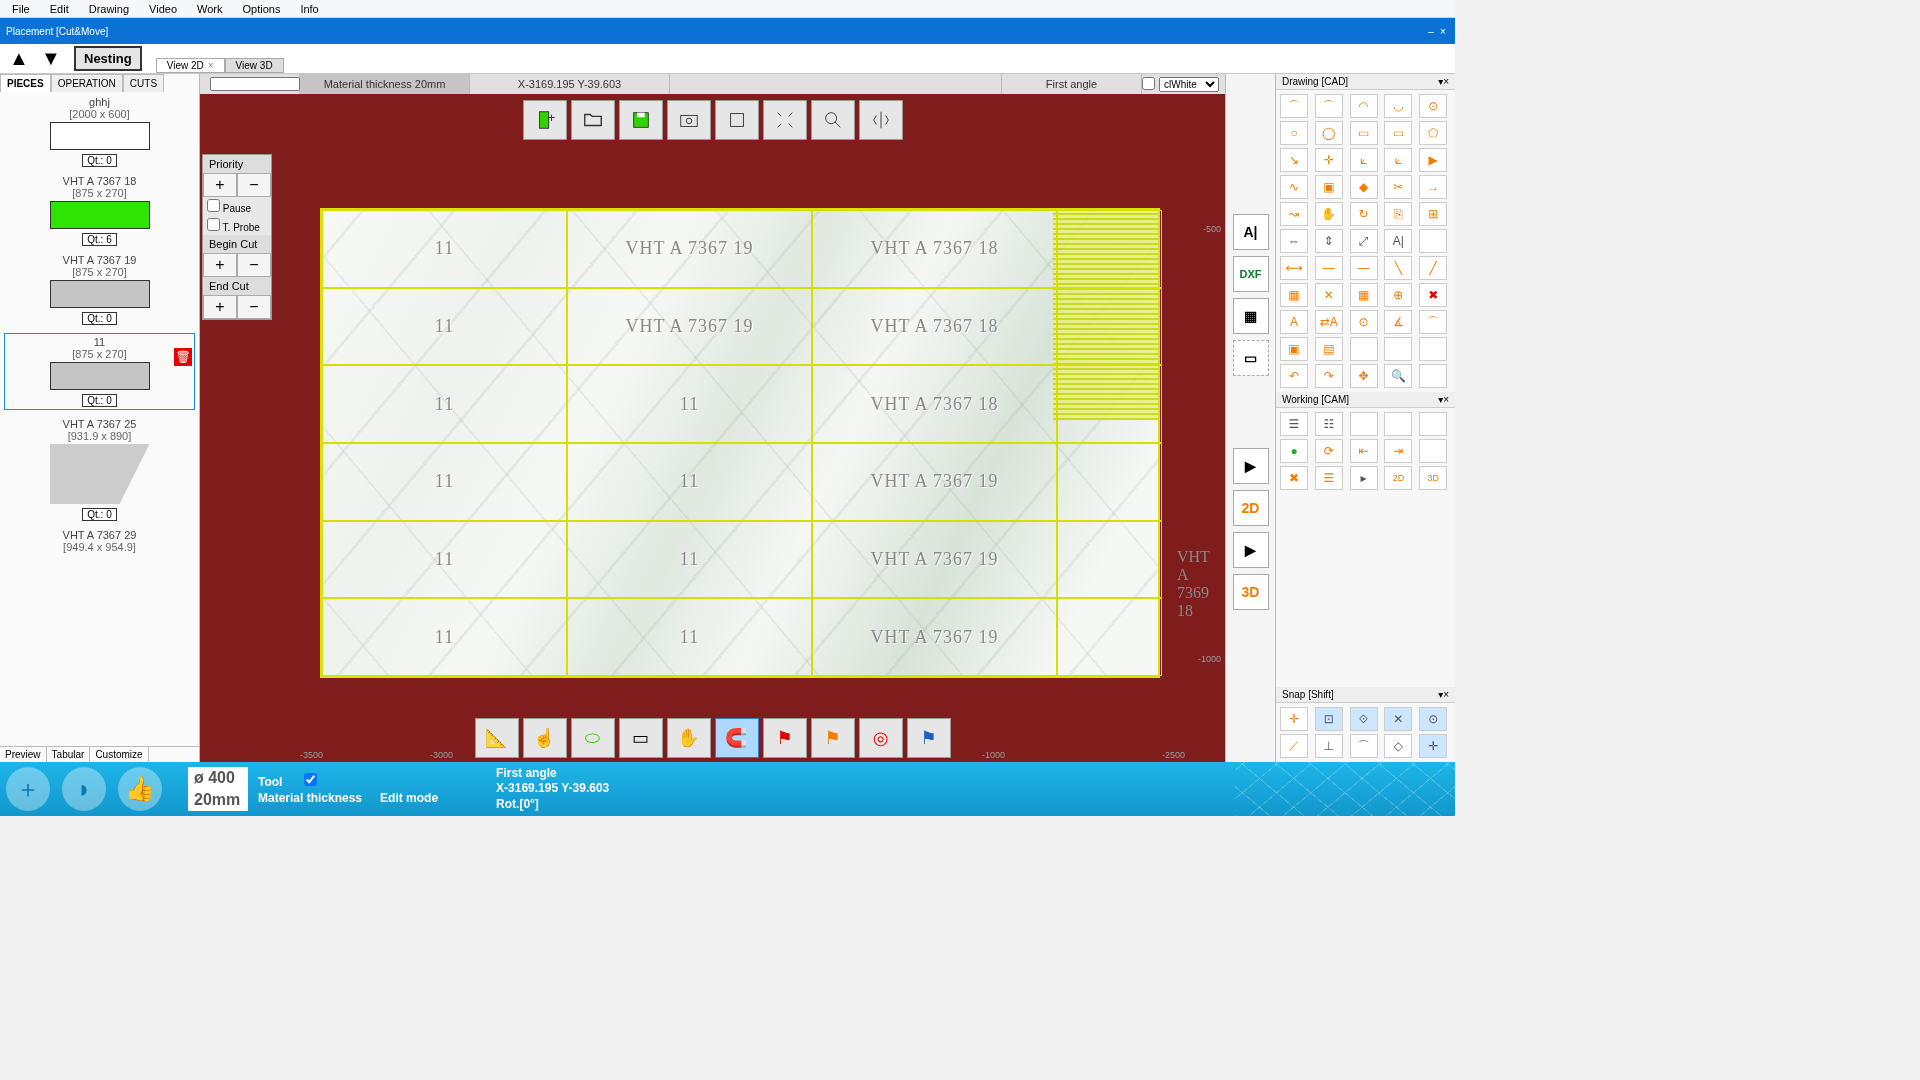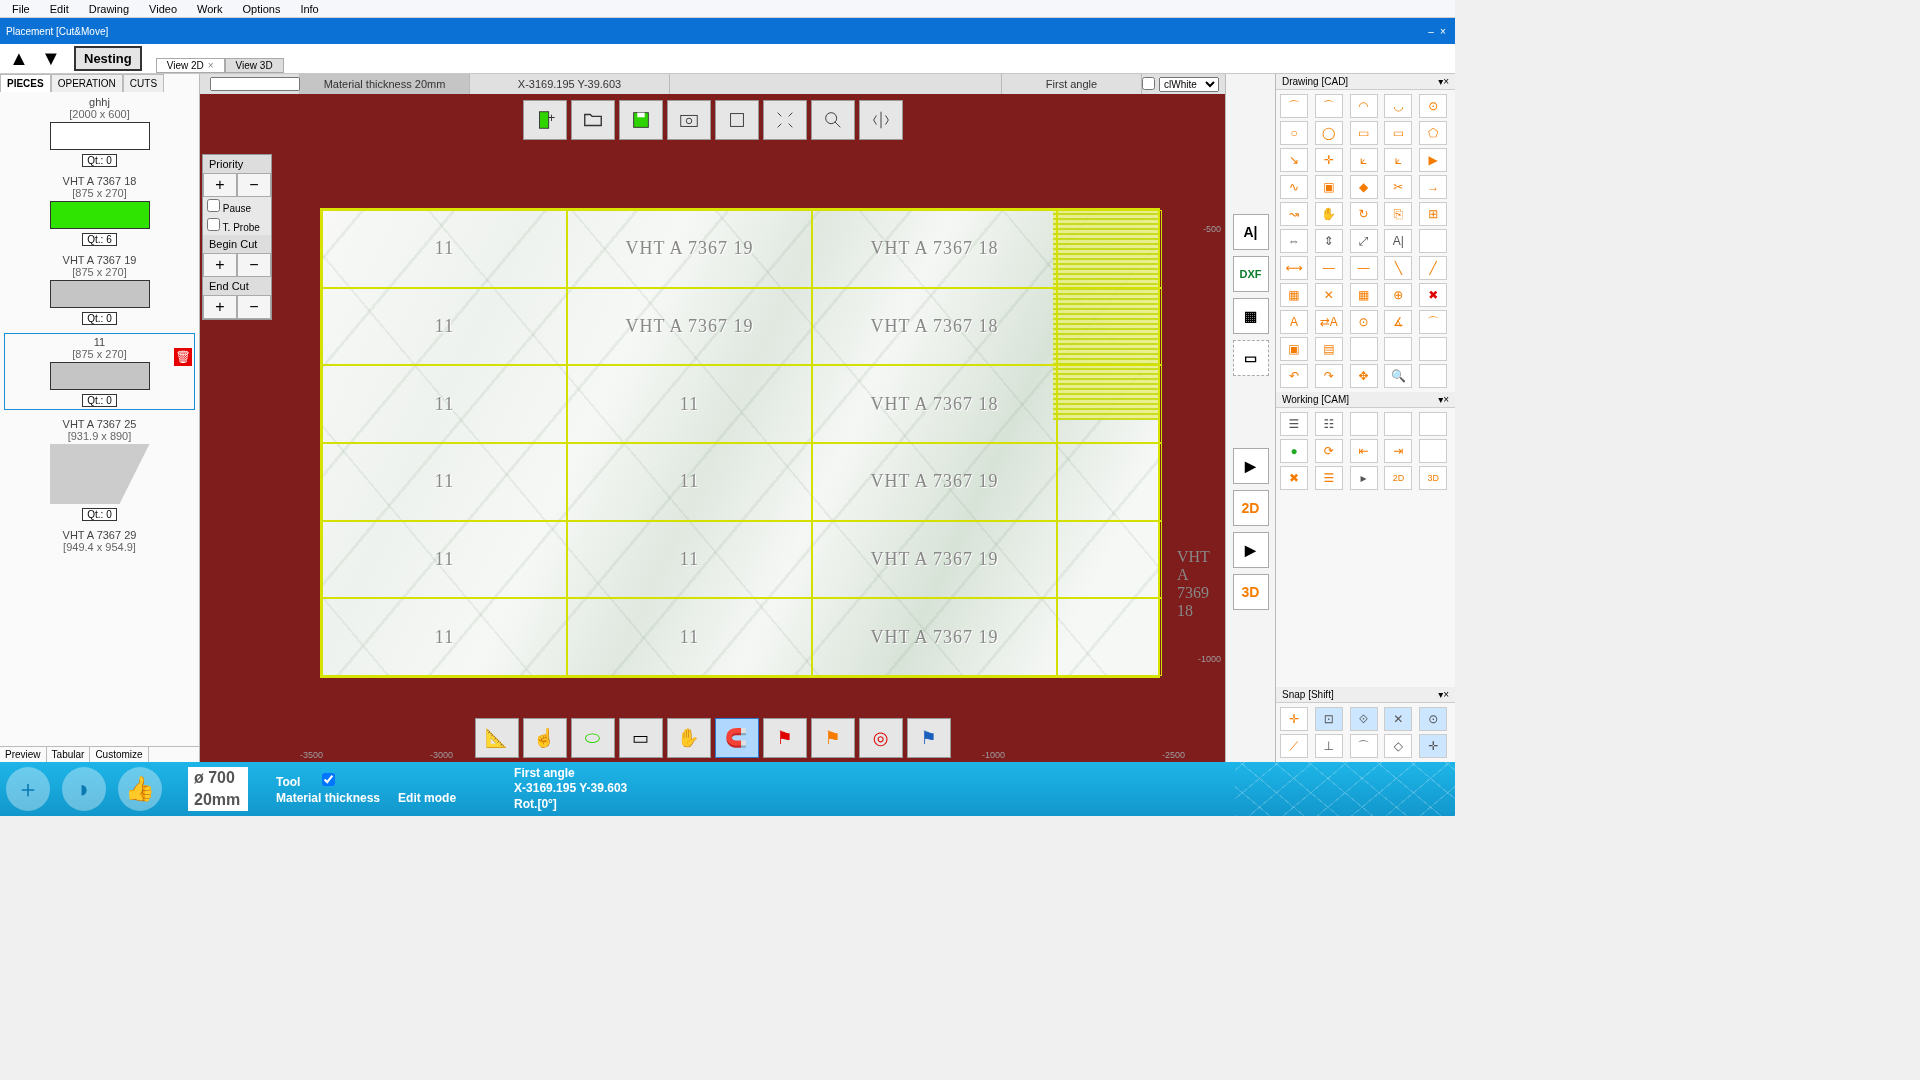--- a/index.html
+++ b/index.html
@@ -457,24 +457,24 @@
     </div>
   </div>
 </div>
 
 <div class="statusbar">
   <div class="circ">＋</div>
   <div class="circ">◗</div>
   <div class="circ">👍</div>
   <div style="width:20px"></div>
   <div>
-    <div class="statbox">ø 700</div>
+    <div class="statbox">ø 400</div>
     <div class="statbox">20mm</div>
   </div>
-  <div style="display:flex;flex-direction:column;gap:2px;margin-left:24px">
+  <div style="display:flex;flex-direction:column;gap:2px;margin-left:6px">
     <div><span class="statlbl">Tool</span> <input type="checkbox" checked="" style=""></div>
     <div style="display:flex;">
         <span class="statlbl">Material thickness</span>
         <span class="statlbl">Edit mode</span>
       </div>
   </div>
   <div style="margin-left:40px;font-weight:600;line-height:1.3">
     <div>First angle</div>
     <div>X-3169.195 Y-39.603</div>
     <div>Rot.[0°]</div>

